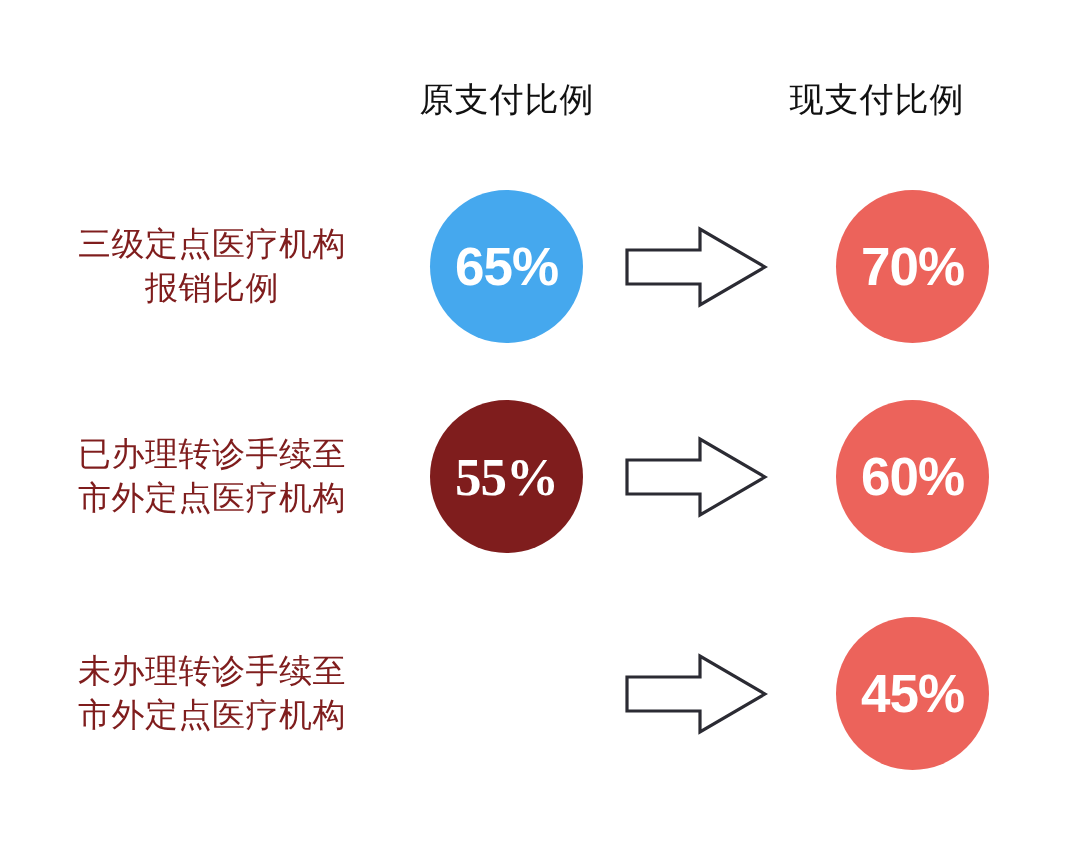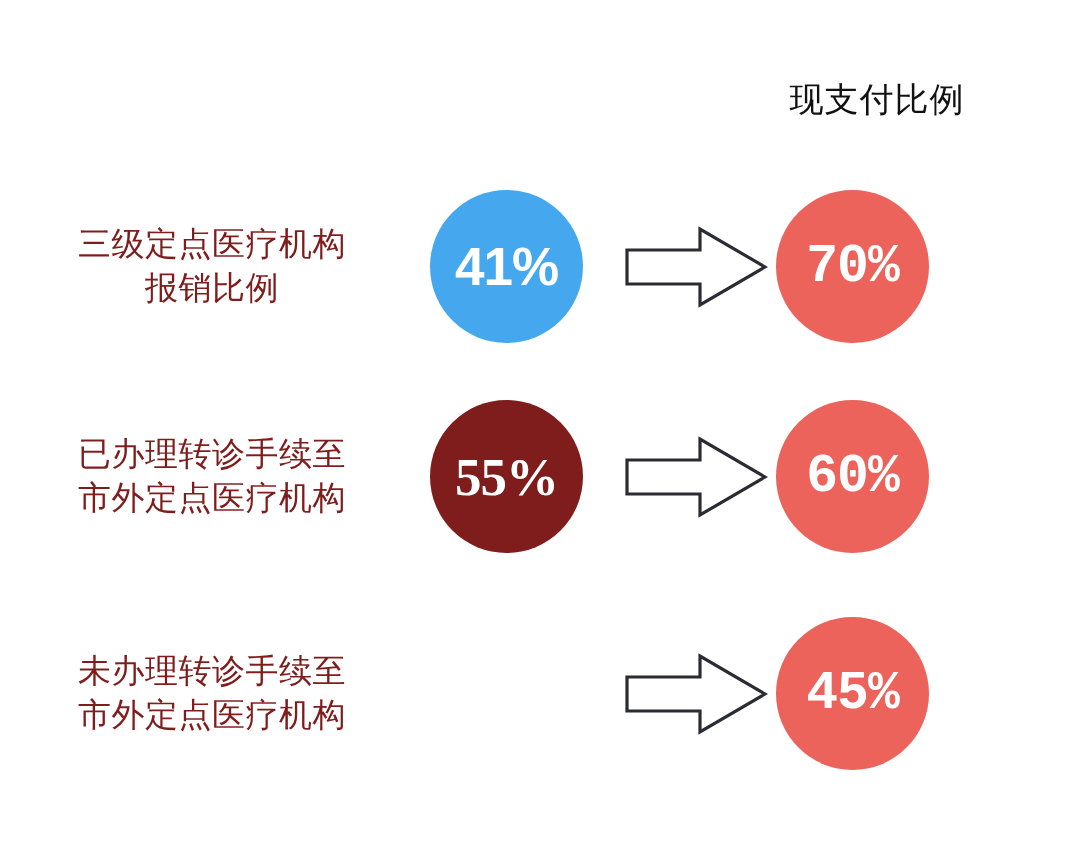--- a/index.html
+++ b/index.html
@@ -79,47 +79,48 @@
     border-radius: 50%;
     display: flex;
     align-items: center;
     justify-content: center;
     color: #ffffff;
     font-size: 53px;
     font-weight: 700;
     letter-spacing: -1px;
   }
   .bubble.before { left: 430px; }
-  .bubble.after  { left: 776px; font-family: Liberation Mono, monospace; }
+  .bubble.after  { left: 836px; }
 
   
   .arrow {
     position: absolute;
     left: 624px;
     top: 40px;
     width: 144px;
     height: 82px;
   }
   .arrow svg { display: block; width: 144px; height: 82px; }
 </style>
 </head>
 <body>
 
 <div id="infographic" style="background: rgb(255, 255, 255);">
 
+  <div class="col-header before">原支付比例</div>
 
   <div class="col-header after">现支付比例</div>
 
   <div class="row r0">
     <div class="row-label">
       <span class="line1">三级定点医疗机构</span>
       <span class="line2">报销比例</span>
     </div>
 
-    <div class="bubble before" style="background: rgb(69, 168, 238);">41%</div>
+    <div class="bubble before" style="background: rgb(69, 168, 238);">65%</div>
 
     <div class="arrow">
       <svg viewBox="0 0 144 82" xmlns="http://www.w3.org/2000/svg">
         <polygon points="3,24 76,24 76,3 141,41 76,79 76,58 3,58" fill="#FFFFFF" stroke="#2B2B33" stroke-width="3.2" stroke-linejoin="miter"></polygon>
       </svg>
     </div>
 
     <div class="bubble after" style="background: rgb(236, 99, 91);">70%</div>
   </div>
 

